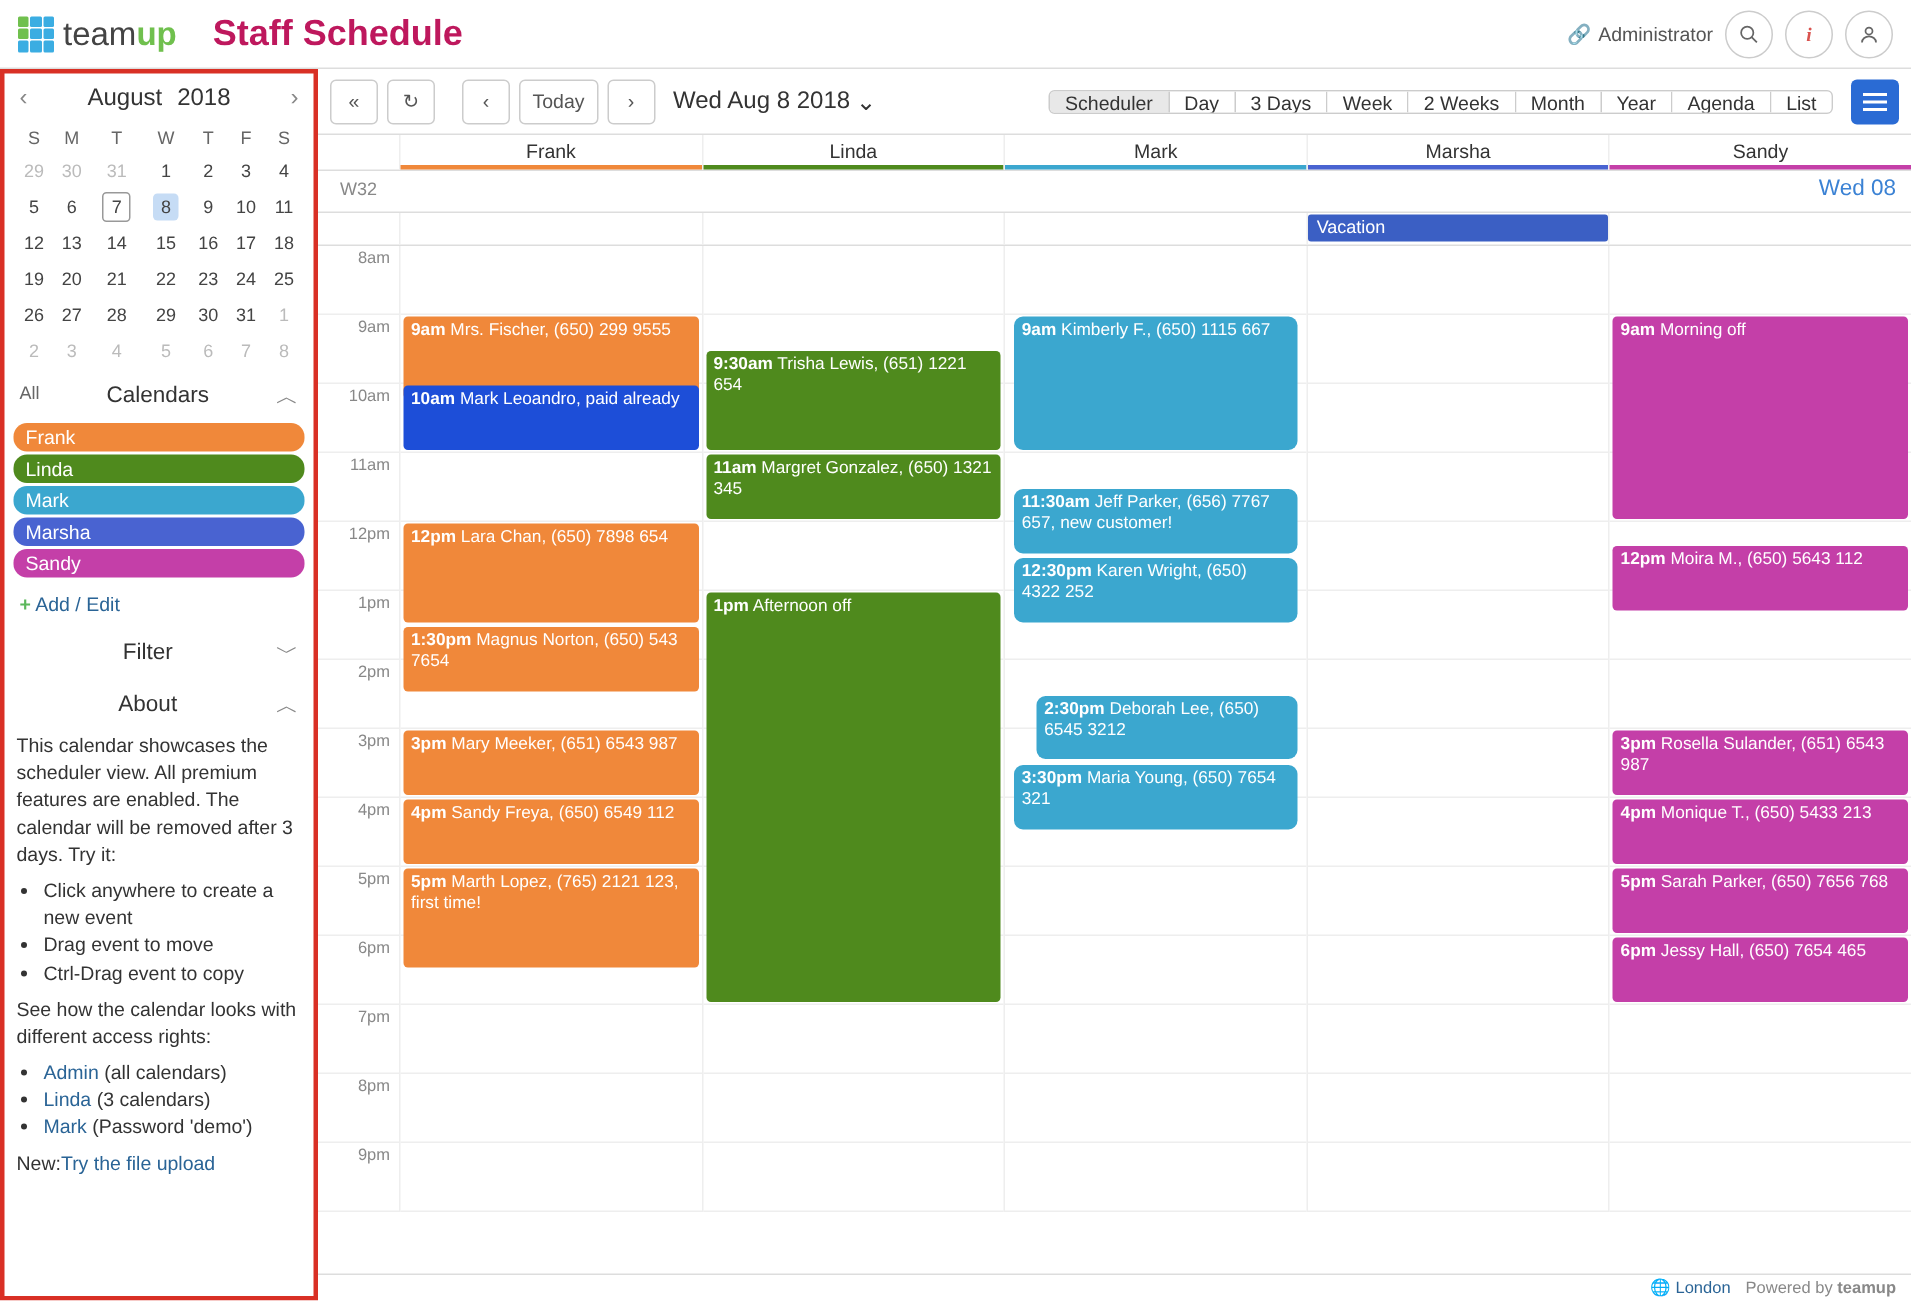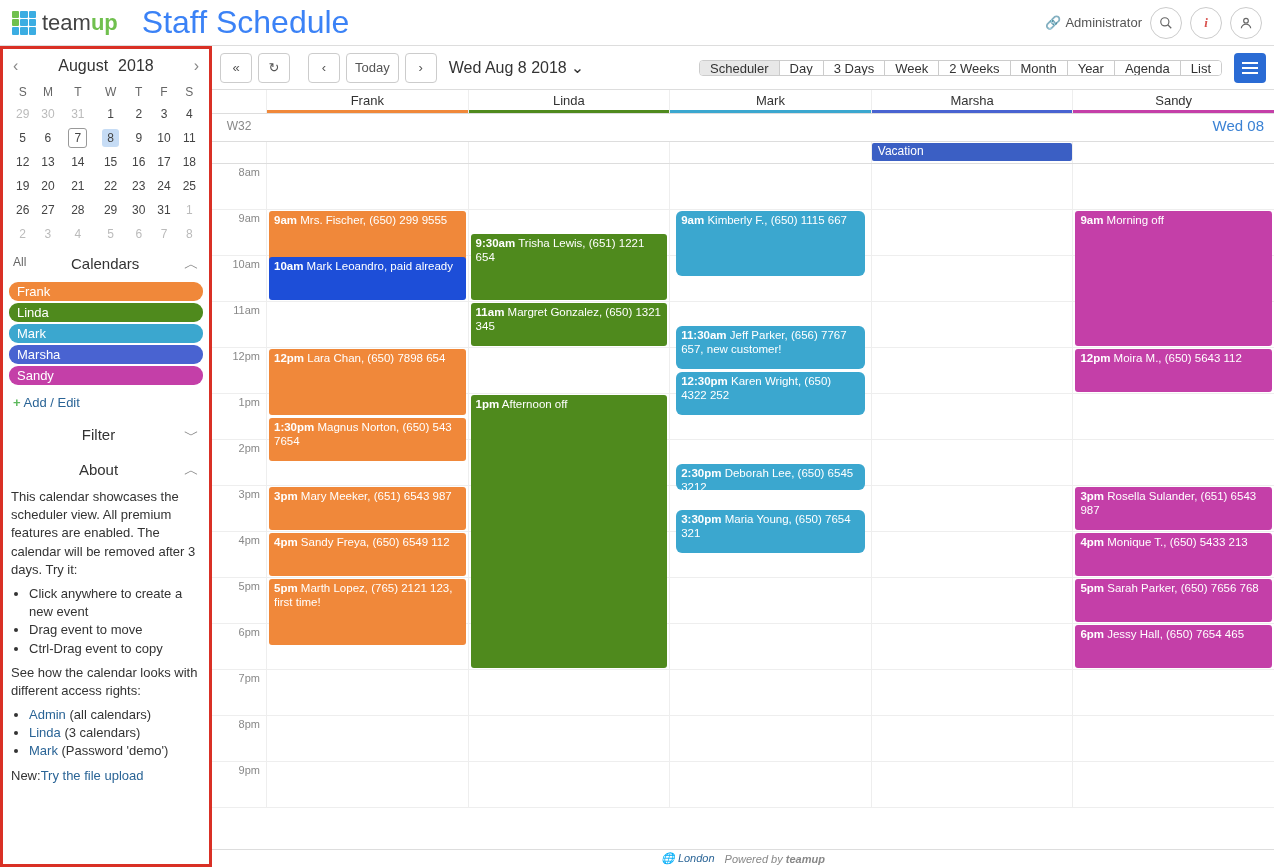--- a/index.html
+++ b/index.html
@@ -5,21 +5,21 @@
 * { margin: 0; padding: 0; box-sizing: border-box; }
 body { font-family: -apple-system, BlinkMacSystemFont, "Segoe UI", Helvetica, Arial, sans-serif; font-size: 13px; color: #333; background: #fff; overflow: hidden; }
 .app { display: flex; flex-direction: column; height: 867px; width: 1274px; }
 .header { display: flex; align-items: center; height: 46px; padding: 0 12px; border-bottom: 1px solid #ddd; }
 .logo { display: flex; align-items: center; margin-right: 24px; }
 .logo-mark { width: 24px; height: 24px; margin-right: 6px; display: grid; grid-template-columns: repeat(3,1fr); grid-template-rows: repeat(3,1fr); gap: 1px; }
 .logo-mark span { background: #3bade2; border-radius: 1px; }
 .logo-mark span:nth-child(1),.logo-mark span:nth-child(4){ background:#70c04e;}
 .logo-text { font-size: 22px; font-weight: 400; color: #444; }
 .logo-text b { color: #70c04e; font-weight: 600; }
-.page-title { font-size: 32px; font-weight: 400; color: #3b82f6; }
+.page-title { font-size: 24px; font-weight: 700; color: #be185d; }
 .header-right { margin-left: auto; display: flex; align-items: center; gap: 8px; }
 .admin-link { color: #555; display: flex; align-items: center; gap: 4px; cursor: pointer; }
 .hbtn { width: 32px; height: 32px; border: 1px solid #ccc; border-radius: 50%; display: flex; align-items: center; justify-content: center; background: #fff; cursor: pointer; color: #666; }
 .hbtn.info { color: #d9534f; font-style: italic; font-weight: bold; font-family: Georgia, serif; }
 .body { display: flex; flex: 1; min-height: 0; }
 .sidebar { width: 212px; border: 3px solid #d93025; padding: 4px 6px 8px; overflow-y: auto; font-size: 13px; }
 .mini-nav { display: flex; align-items: center; justify-content: space-between; padding: 4px 0 6px; }
 .mini-nav .arrow { color: #888; cursor: pointer; font-size: 16px; padding: 0 4px; }
 .mini-month { font-size: 16px; color: #333; }
 .mini-year { font-size: 16px; color: #333; margin-left: 10px; }
@@ -66,21 +66,21 @@
 .allday-event { position: absolute; left: 0; right: 0; top: 1px; height: 18px; background: #3b5fc4; color: #fff; font-size: 12px; padding: 1px 6px; border-radius: 2px; }
 .grid-wrap { flex: 1; overflow-y: auto; position: relative; }
 .grid { display: flex; position: relative; }
 .timecol { width: 54px; }
 .hour-row { height: 46px; border-bottom: 1px solid #eee; font-size: 11px; color: #888; text-align: right; padding-right: 6px; padding-top: 2px; }
 .daycols { flex: 1; display: flex; position: relative; }
 .daycol { flex: 1; border-left: 1px solid #eee; position: relative; }
 .daycol .hour { height: 46px; border-bottom: 1px solid #eee; }
 .event { position: absolute; left: 2px; right: 2px; border-radius: 3px; color: #fff; font-size: 11.5px; padding: 2px 5px; overflow: hidden; line-height: 1.25; cursor: pointer; }
 .event b { font-weight: 700; }
-.footer { height: 18px; border-top: 1px solid #ddd; display: flex; align-items: center; justify-content: center; padding: 0 10px; font-size: 11px; color: #888; gap: 10px; font-style: italic; }
+.footer { height: 18px; border-top: 1px solid #ddd; display: flex; align-items: center; justify-content: flex-end; padding: 0 10px; font-size: 11px; color: #888; gap: 10px; }
 .footer a { color: #2a6496; text-decoration: none; }
 </style>
 </head>
 <body>
 
 <div class="app">
   <div class="header">
     <div class="logo">
       <div class="logo-mark">
           <span></span>
@@ -354,24 +354,24 @@
                   <div class="hour"></div>
                   <div class="hour"></div>
                   <div class="hour"></div>
                   <div class="hour"></div>
                   <div class="hour"></div>
                   <div class="hour"></div>
                   <div class="hour"></div>
                   <div class="hour"></div>
                   <div class="hour"></div>
                   <div class="hour"></div>
-                  <div class="event" style="background: rgb(59, 167, 207); top: 47px; height: 65px; left: 6px; right: 6px; border-radius: 6px;"><b>9am</b> Kimberly F., (650) 1115 667</div>
+                  <div class="event" style="background: rgb(59, 167, 207); top: 47px; height: 89px; left: 6px; right: 6px; border-radius: 6px;"><b>9am</b> Kimberly F., (650) 1115 667</div>
                   <div class="event" style="background: rgb(59, 167, 207); top: 162px; height: 43px; left: 6px; right: 6px; border-radius: 6px;"><b>11:30am</b> Jeff Parker, (656) 7767 657, new customer!</div>
                   <div class="event" style="background: rgb(59, 167, 207); top: 208px; height: 43px; left: 6px; right: 6px; border-radius: 6px;"><b>12:30pm</b> Karen Wright, (650) 4322 252</div>
-                  <div class="event" style="background: rgb(59, 167, 207); top: 300px; height: 26px; left: 6px; right: 6px; border-radius: 6px;"><b>2:30pm</b> Deborah Lee, (650) 6545 3212</div>
+                  <div class="event" style="background: rgb(59, 167, 207); top: 300px; height: 42px; left: 21px; right: 6px; border-radius: 6px;"><b>2:30pm</b> Deborah Lee, (650) 6545 3212</div>
                   <div class="event" style="background: rgb(59, 167, 207); top: 346px; height: 43px; left: 6px; right: 6px; border-radius: 6px;"><b>3:30pm</b> Maria Young, (650) 7654 321</div>
                 </div>
                 <div class="daycol">
                   <div class="hour"></div>
                   <div class="hour"></div>
                   <div class="hour"></div>
                   <div class="hour"></div>
                   <div class="hour"></div>
                   <div class="hour"></div>
                   <div class="hour"></div>
@@ -392,21 +392,21 @@
                   <div class="hour"></div>
                   <div class="hour"></div>
                   <div class="hour"></div>
                   <div class="hour"></div>
                   <div class="hour"></div>
                   <div class="hour"></div>
                   <div class="hour"></div>
                   <div class="hour"></div>
                   <div class="hour"></div>
                   <div class="event" style="background: rgb(196, 63, 168); top: 47px; height: 135px;"><b>9am</b> Morning off</div>
-                  <div class="event" style="background: rgb(196, 63, 168); top: 185px; height: 43px;"><b>12pm</b> Moira M., (650) 5643 112</div>
+                  <div class="event" style="background: rgb(196, 63, 168); top: 200px; height: 43px;"><b>12pm</b> Moira M., (650) 5643 112</div>
                   <div class="event" style="background: rgb(196, 63, 168); top: 323px; height: 43px;"><b>3pm</b> Rosella Sulander, (651) 6543 987</div>
                   <div class="event" style="background: rgb(196, 63, 168); top: 369px; height: 43px;"><b>4pm</b> Monique T., (650) 5433 213</div>
                   <div class="event" style="background: rgb(196, 63, 168); top: 415px; height: 43px;"><b>5pm</b> Sarah Parker, (650) 7656 768</div>
                   <div class="event" style="background: rgb(196, 63, 168); top: 461px; height: 43px;"><b>6pm</b> Jessy Hall, (650) 7654 465</div>
                 </div>
               </div>
           </div>
         </div>
       </div>
 

